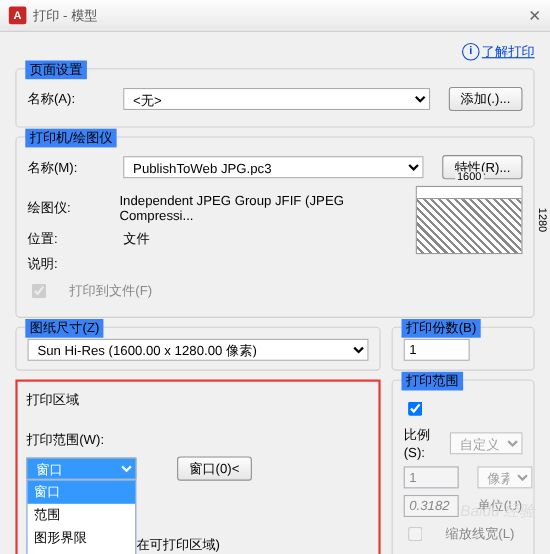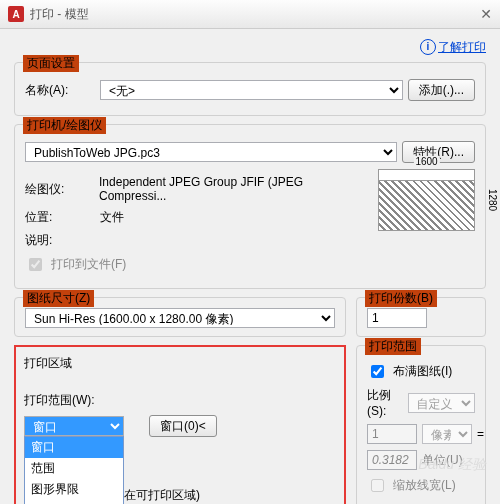--- a/index.html
+++ b/index.html
@@ -4,22 +4,22 @@
 <style>
 body{margin:0;font-family:"Microsoft YaHei","SimSun",sans-serif;font-size:12px;background:#f0f0f0;color:#000;width:500px;height:504px;overflow:hidden}
 .titlebar{background:linear-gradient(#fdfdfd,#e8e8e8);height:28px;display:flex;align-items:center;padding:0 8px;border-bottom:1px solid #ccc}
 .app-icon{width:16px;height:16px;background:#c62828;color:#fff;font-size:10px;font-weight:bold;display:flex;align-items:center;justify-content:center;border-radius:2px;margin-right:6px}
 .title{flex:1;color:#555}
 .close{font-size:14px;color:#666;cursor:pointer}
 .content{padding:10px 14px}
 .toprow{display:flex;justify-content:flex-end;margin-bottom:6px}
 .learn{color:#0046d5;text-decoration:underline;cursor:pointer}
 .group{border:1px solid #d0d0d0;border-radius:4px;padding:10px 10px 8px 10px;margin-bottom:8px;position:relative}
-.group-title{position:absolute;top:-8px;left:8px;background:#c2410c;padding:0 4px;font-size:12px}
-.row{display:flex;align-items:center;margin:6px 0;gap:5px}
+.group-title{position:absolute;top:-8px;left:8px;background:#3b82f6;padding:0 4px;font-size:12px}
+.row{display:flex;align-items:center;margin:6px 0;gap:17px}
 .lbl{width:70px}
 select,input[type=text]{border:1px solid #abadb3;background:#fff;font-size:12px;padding:2px 4px;height:20px;box-sizing:border-box}
 .btn{background:linear-gradient(#fdfdfd,#e6e6e6);border:1px solid #8e8f8f;border-radius:3px;padding:2px 10px;font-size:12px;cursor:pointer;height:22px}
 .wide{flex:1}
 .preview{width:95px;height:60px;border:1px solid #999;position:relative;margin-left:8px;background:repeating-linear-gradient(45deg,#fff,#fff 3px,#888 3px,#888 5px)}
 .preview::before{content:"1600";position:absolute;top:-14px;left:50%;transform:translateX(-50%);font-size:10px;background:#f0f0f0;padding:0 2px}
 .preview::after{content:"1280";position:absolute;right:-24px;top:50%;transform:translateY(-50%) rotate(0);font-size:10px;writing-mode:vertical-rl}
 .preview-top{position:absolute;top:0;left:0;right:0;height:10px;background:#fff;border-bottom:1px solid #999}
 .cols{display:flex;gap:10px}
 .col-l{flex:1}
@@ -55,20 +55,21 @@
     <div class="row">
       <span class="lbl">名称(A):</span>
       <select class="wide"><option>&lt;无&gt;</option></select>
       <button class="btn">添加(.)...</button>
     </div>
   </div>
 
   <div class="group">
     <div class="group-title">打印机/绘图仪</div>
     <div class="row">
+      <span class="lbl">名称(M):</span>
       <select style="flex:1"><option>PublishToWeb JPG.pc3</option></select>
       <button class="btn">特性(R)...</button>
     </div>
     <div style="display:flex">
       <div style="flex:1">
         <div class="row">
             <span class="lbl">绘图仪:</span>
             <span>Independent JPEG Group JFIF (JPEG Compressi...</span>
           </div>
         <div class="row">
@@ -130,21 +131,20 @@
           <span>居中打印(C)</span>
         </div>
 
       </div>
     </div>
     <div class="col-r">
       <div class="group">
         <div class="group-title">打印范围</div>
         <div class="row">
             <input type="checkbox" checked="" class="chk" style="">
-            <span>布满图纸(I)</span>
           </div>
         <div class="row">
             <span>比例(S):</span>
             <select style="width:80px" disabled=""><option>自定义</option></select>
           </div>
         <div class="row">
             <input type="text" disabled="" style="width: 50px;" value="1">
             <select disabled="" style="width:50px"><option>像素</option></select>
             <span>=</span>
           </div>

